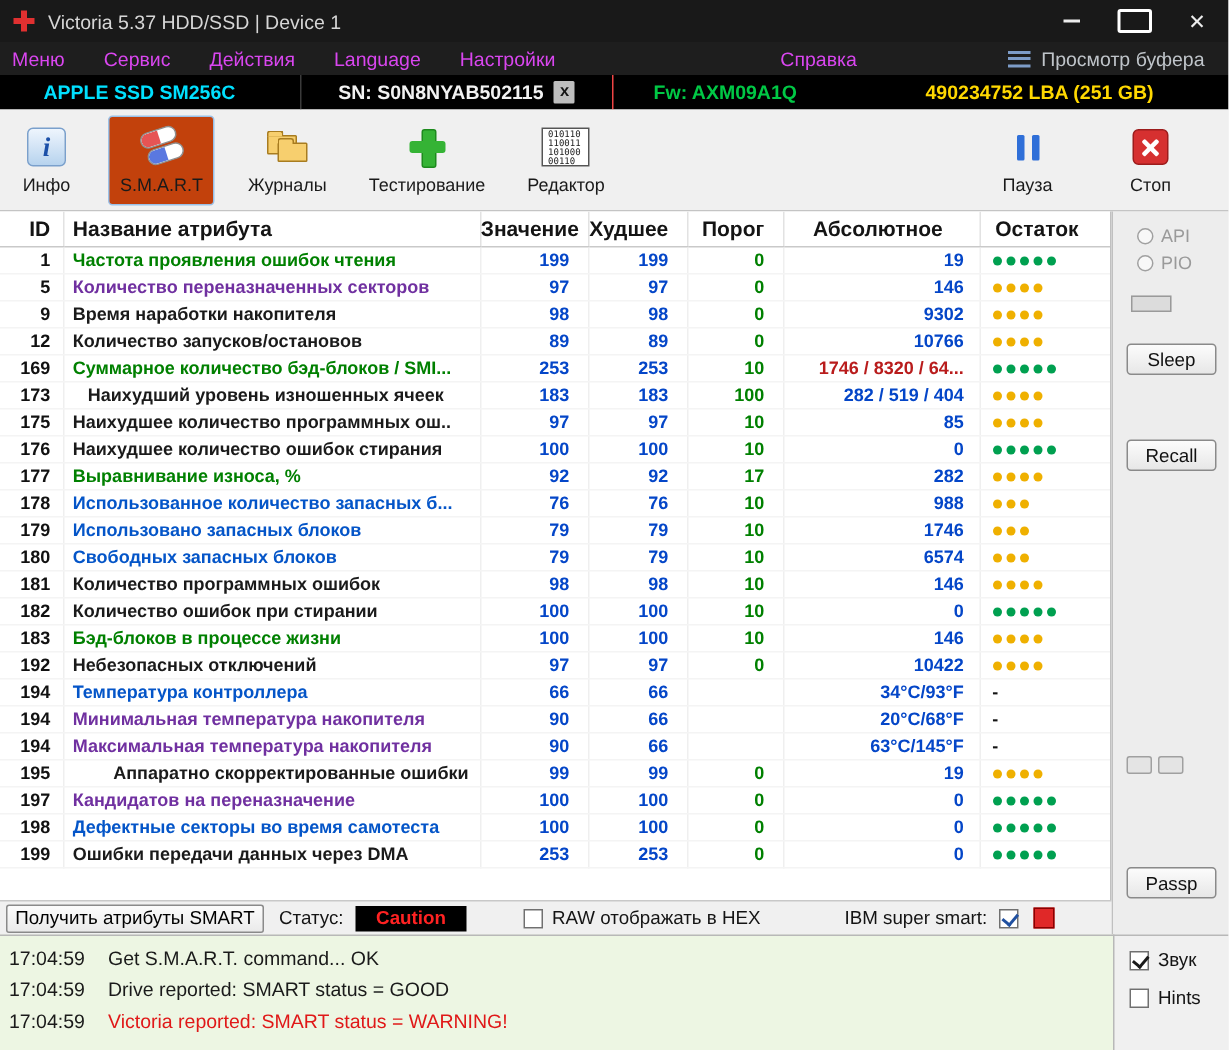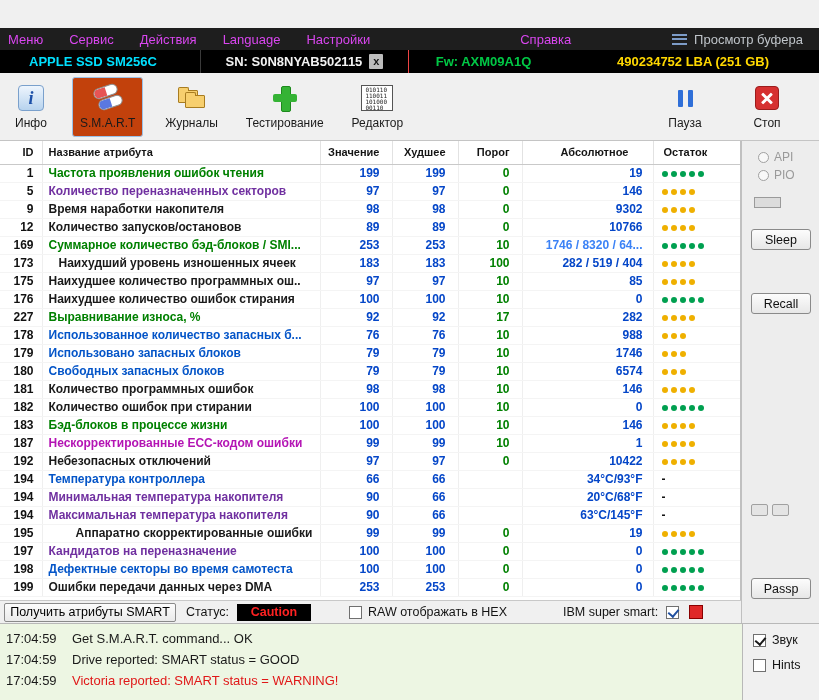--- a/index.html
+++ b/index.html
@@ -62,21 +62,21 @@
   .ic-editor{width:32px;height:26px;background:#fff;border:1px solid #555;font-family:"DejaVu Sans Mono",monospace;font-size:6px;line-height:6px;color:#222;padding:1px 3px;overflow:hidden;text-align:left}
   .ic-pause{display:flex;gap:5px;align-items:center}
   .ic-pause i{width:5px;height:17px;background:#2f6fd8;border-radius:1px}
   .ic-stop{width:24px;height:24px;background:#d63030;border:1px solid #9c1c1c;border-radius:4px;position:relative}
   .ic-stop::before,.ic-stop::after{content:"";position:absolute;left:4px;top:10px;width:14px;height:3px;background:#fff;border-radius:1px}
   .ic-stop::before{transform:rotate(45deg)}.ic-stop::after{transform:rotate(-45deg)}
 
   
   .table-wrap{position:absolute;top:141px;left:0;width:741px;height:459px;background:#fff;overflow:hidden;border-right:1px solid #c0c0c0}
   table{width:741px;border-collapse:collapse;table-layout:fixed;font-size:12px;font-weight:700;color:#141414}
-  thead th{height:23px;border-bottom:1px solid #c9c9c9;border-right:1px solid #e2e2e2;font-size:11px;background:#fff}
+  thead th{height:23px;border-bottom:1px solid #c9c9c9;border-right:1px solid #e2e2e2;font-size:14px;background:#fff}
   th.col-id{text-align:right;padding-right:8px}
   th.col-name{text-align:left;padding-left:6px}
   th.col-num{text-align:right;padding-right:12px}
   th.col-abs{text-align:right;padding-right:24px}
   th.col-rem{text-align:left;padding-left:10px}
   tbody td{height:18px;border-right:1px solid #efefef;border-bottom:1px solid #f4f4f4;white-space:nowrap;overflow:hidden}
   td.col-id{text-align:right;padding-right:8px;color:#111}
   td.col-name{padding-left:6px}
   td.col-num{text-align:right;padding-right:12px}
   td.col-abs{text-align:right;padding-right:10px}
@@ -114,20 +114,38 @@
   .log-time{width:72px;padding-left:6px;color:#1a1a1a;flex:0 0 72px}
   .log-msg{color:#1a1a1a;white-space:nowrap}
   .log-side{position:absolute;top:623px;left:742px;width:77px;height:77px;background:#f0f0f0;border-left:1px solid #b8b8b8;border-top:1px solid #b8b8b8;padding-top:9px;font-size:12.5px;color:#141414}
   .log-side .cb{margin:0 0 11px 10px}
 </style>
 </head>
 <body>
 
 <div id="app">
 
+  <div class="titlebar">
+    <span class="logo">
+        <i class="lv"></i>
+        <i class="lh"></i>
+      </span>
+    <span class="title">Victoria 5.37 HDD/SSD | Device 1</span>
+    <div class="win-controls">
+      <div class="win-btn">
+          <span class="min-glyph"></span>
+        </div>
+      <div class="win-btn">
+          <span class="max-glyph"></span>
+        </div>
+      <div class="win-btn">
+          <span class="close-glyph">✕</span>
+        </div>
+    </div>
+  </div>
 
   <div class="menubar">
     <div id="menu-items">
         <span>Меню</span>
         <span>Сервис</span>
         <span>Действия</span>
         <span>Language</span>
         <span>Настройки</span>
         <span>Справка</span>
       </div>
@@ -265,21 +283,21 @@
             <td class="col-num" style="color: rgb(0, 128, 0);">0</td>
             <td class="col-abs" style="color: rgb(4, 70, 200);">10766</td>
             <td class="col-rem"><span class="dot" style="background: rgb(239, 176, 0);"></span><span class="dot" style="background: rgb(239, 176, 0);"></span><span class="dot" style="background: rgb(239, 176, 0);"></span><span class="dot" style="background: rgb(239, 176, 0);"></span></td>
           </tr>
           <tr>
             <td class="col-id">169</td>
             <td class="col-name" style="color: rgb(0, 128, 0);">Суммарное количество бэд-блоков / SMI...</td>
             <td class="col-num" style="color: rgb(4, 70, 200);">253</td>
             <td class="col-num" style="color: rgb(4, 70, 200);">253</td>
             <td class="col-num" style="color: rgb(0, 128, 0);">10</td>
-            <td class="col-abs" style="color: #3b82f6;">1746 / 8320 / 64...</td>
+            <td class="col-abs" style="color: #b91c1c;">1746 / 8320 / 64...</td>
             <td class="col-rem"><span class="dot" style="background: rgb(0, 160, 80);"></span><span class="dot" style="background: rgb(0, 160, 80);"></span><span class="dot" style="background: rgb(0, 160, 80);"></span><span class="dot" style="background: rgb(0, 160, 80);"></span><span class="dot" style="background: rgb(0, 160, 80);"></span></td>
           </tr>
           <tr>
             <td class="col-id">173</td>
             <td class="col-name" style="color: rgb(26, 26, 26); padding-left: 16px;">Наихудший уровень изношенных ячеек</td>
             <td class="col-num" style="color: rgb(4, 70, 200);">183</td>
             <td class="col-num" style="color: rgb(4, 70, 200);">183</td>
             <td class="col-num" style="color: rgb(0, 128, 0);">100</td>
             <td class="col-abs" style="color: rgb(4, 70, 200);">282 / 519 / 404</td>
             <td class="col-rem"><span class="dot" style="background: rgb(239, 176, 0);"></span><span class="dot" style="background: rgb(239, 176, 0);"></span><span class="dot" style="background: rgb(239, 176, 0);"></span><span class="dot" style="background: rgb(239, 176, 0);"></span></td>
@@ -296,21 +314,21 @@
           <tr>
             <td class="col-id">176</td>
             <td class="col-name" style="color: rgb(26, 26, 26);">Наихудшее количество ошибок стирания</td>
             <td class="col-num" style="color: rgb(4, 70, 200);">100</td>
             <td class="col-num" style="color: rgb(4, 70, 200);">100</td>
             <td class="col-num" style="color: rgb(0, 128, 0);">10</td>
             <td class="col-abs" style="color: rgb(4, 70, 200);">0</td>
             <td class="col-rem"><span class="dot" style="background: rgb(0, 160, 80);"></span><span class="dot" style="background: rgb(0, 160, 80);"></span><span class="dot" style="background: rgb(0, 160, 80);"></span><span class="dot" style="background: rgb(0, 160, 80);"></span><span class="dot" style="background: rgb(0, 160, 80);"></span></td>
           </tr>
           <tr>
-            <td class="col-id">227</td>
+            <td class="col-id">177</td>
             <td class="col-name" style="color: rgb(0, 128, 0);">Выравнивание износа, %</td>
             <td class="col-num" style="color: rgb(4, 70, 200);">92</td>
             <td class="col-num" style="color: rgb(4, 70, 200);">92</td>
             <td class="col-num" style="color: rgb(0, 128, 0);">17</td>
             <td class="col-abs" style="color: rgb(4, 70, 200);">282</td>
             <td class="col-rem"><span class="dot" style="background: rgb(239, 176, 0);"></span><span class="dot" style="background: rgb(239, 176, 0);"></span><span class="dot" style="background: rgb(239, 176, 0);"></span><span class="dot" style="background: rgb(239, 176, 0);"></span></td>
           </tr>
           <tr>
             <td class="col-id">178</td>
             <td class="col-name" style="color: rgb(4, 85, 200);">Использованное количество запасных б...</td>
@@ -356,29 +374,20 @@
             <td class="col-abs" style="color: rgb(4, 70, 200);">0</td>
             <td class="col-rem"><span class="dot" style="background: rgb(0, 160, 80);"></span><span class="dot" style="background: rgb(0, 160, 80);"></span><span class="dot" style="background: rgb(0, 160, 80);"></span><span class="dot" style="background: rgb(0, 160, 80);"></span><span class="dot" style="background: rgb(0, 160, 80);"></span></td>
           </tr>
           <tr>
             <td class="col-id">183</td>
             <td class="col-name" style="color: rgb(0, 128, 0);">Бэд-блоков в процессе жизни</td>
             <td class="col-num" style="color: rgb(4, 70, 200);">100</td>
             <td class="col-num" style="color: rgb(4, 70, 200);">100</td>
             <td class="col-num" style="color: rgb(0, 128, 0);">10</td>
             <td class="col-abs" style="color: rgb(4, 70, 200);">146</td>
-            <td class="col-rem"><span class="dot" style="background: rgb(239, 176, 0);"></span><span class="dot" style="background: rgb(239, 176, 0);"></span><span class="dot" style="background: rgb(239, 176, 0);"></span><span class="dot" style="background: rgb(239, 176, 0);"></span></td>
-          </tr>
-          <tr>
-            <td class="col-id">187</td>
-            <td class="col-name" style="color: rgb(180, 20, 180);">Нескорректированные ECC-кодом ошибки</td>
-            <td class="col-num" style="color: rgb(4, 70, 200);">99</td>
-            <td class="col-num" style="color: rgb(4, 70, 200);">99</td>
-            <td class="col-num" style="color: rgb(0, 128, 0);">10</td>
-            <td class="col-abs" style="color: rgb(4, 70, 200);">1</td>
             <td class="col-rem"><span class="dot" style="background: rgb(239, 176, 0);"></span><span class="dot" style="background: rgb(239, 176, 0);"></span><span class="dot" style="background: rgb(239, 176, 0);"></span><span class="dot" style="background: rgb(239, 176, 0);"></span></td>
           </tr>
           <tr>
             <td class="col-id">192</td>
             <td class="col-name" style="color: rgb(26, 26, 26);">Небезопасных отключений</td>
             <td class="col-num" style="color: rgb(4, 70, 200);">97</td>
             <td class="col-num" style="color: rgb(4, 70, 200);">97</td>
             <td class="col-num" style="color: rgb(0, 128, 0);">0</td>
             <td class="col-abs" style="color: rgb(4, 70, 200);">10422</td>
             <td class="col-rem"><span class="dot" style="background: rgb(239, 176, 0);"></span><span class="dot" style="background: rgb(239, 176, 0);"></span><span class="dot" style="background: rgb(239, 176, 0);"></span><span class="dot" style="background: rgb(239, 176, 0);"></span></td>

